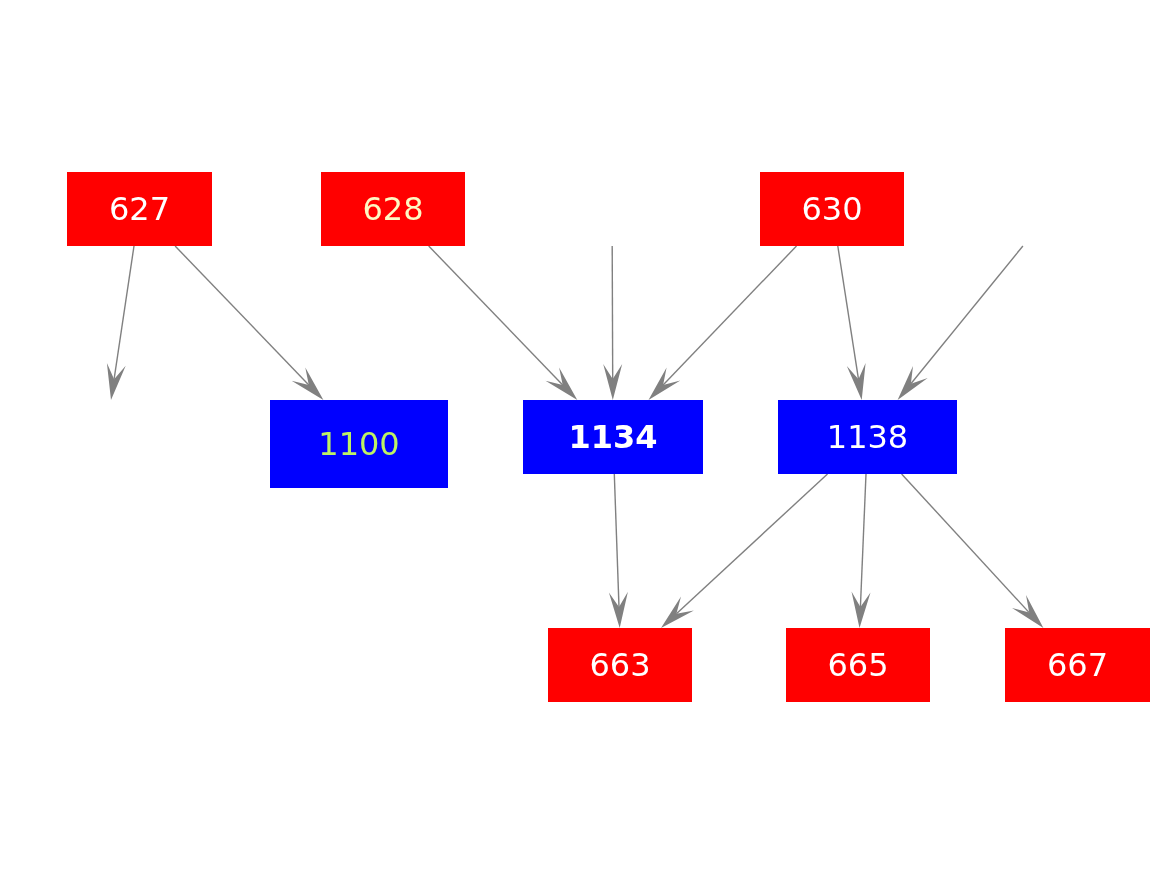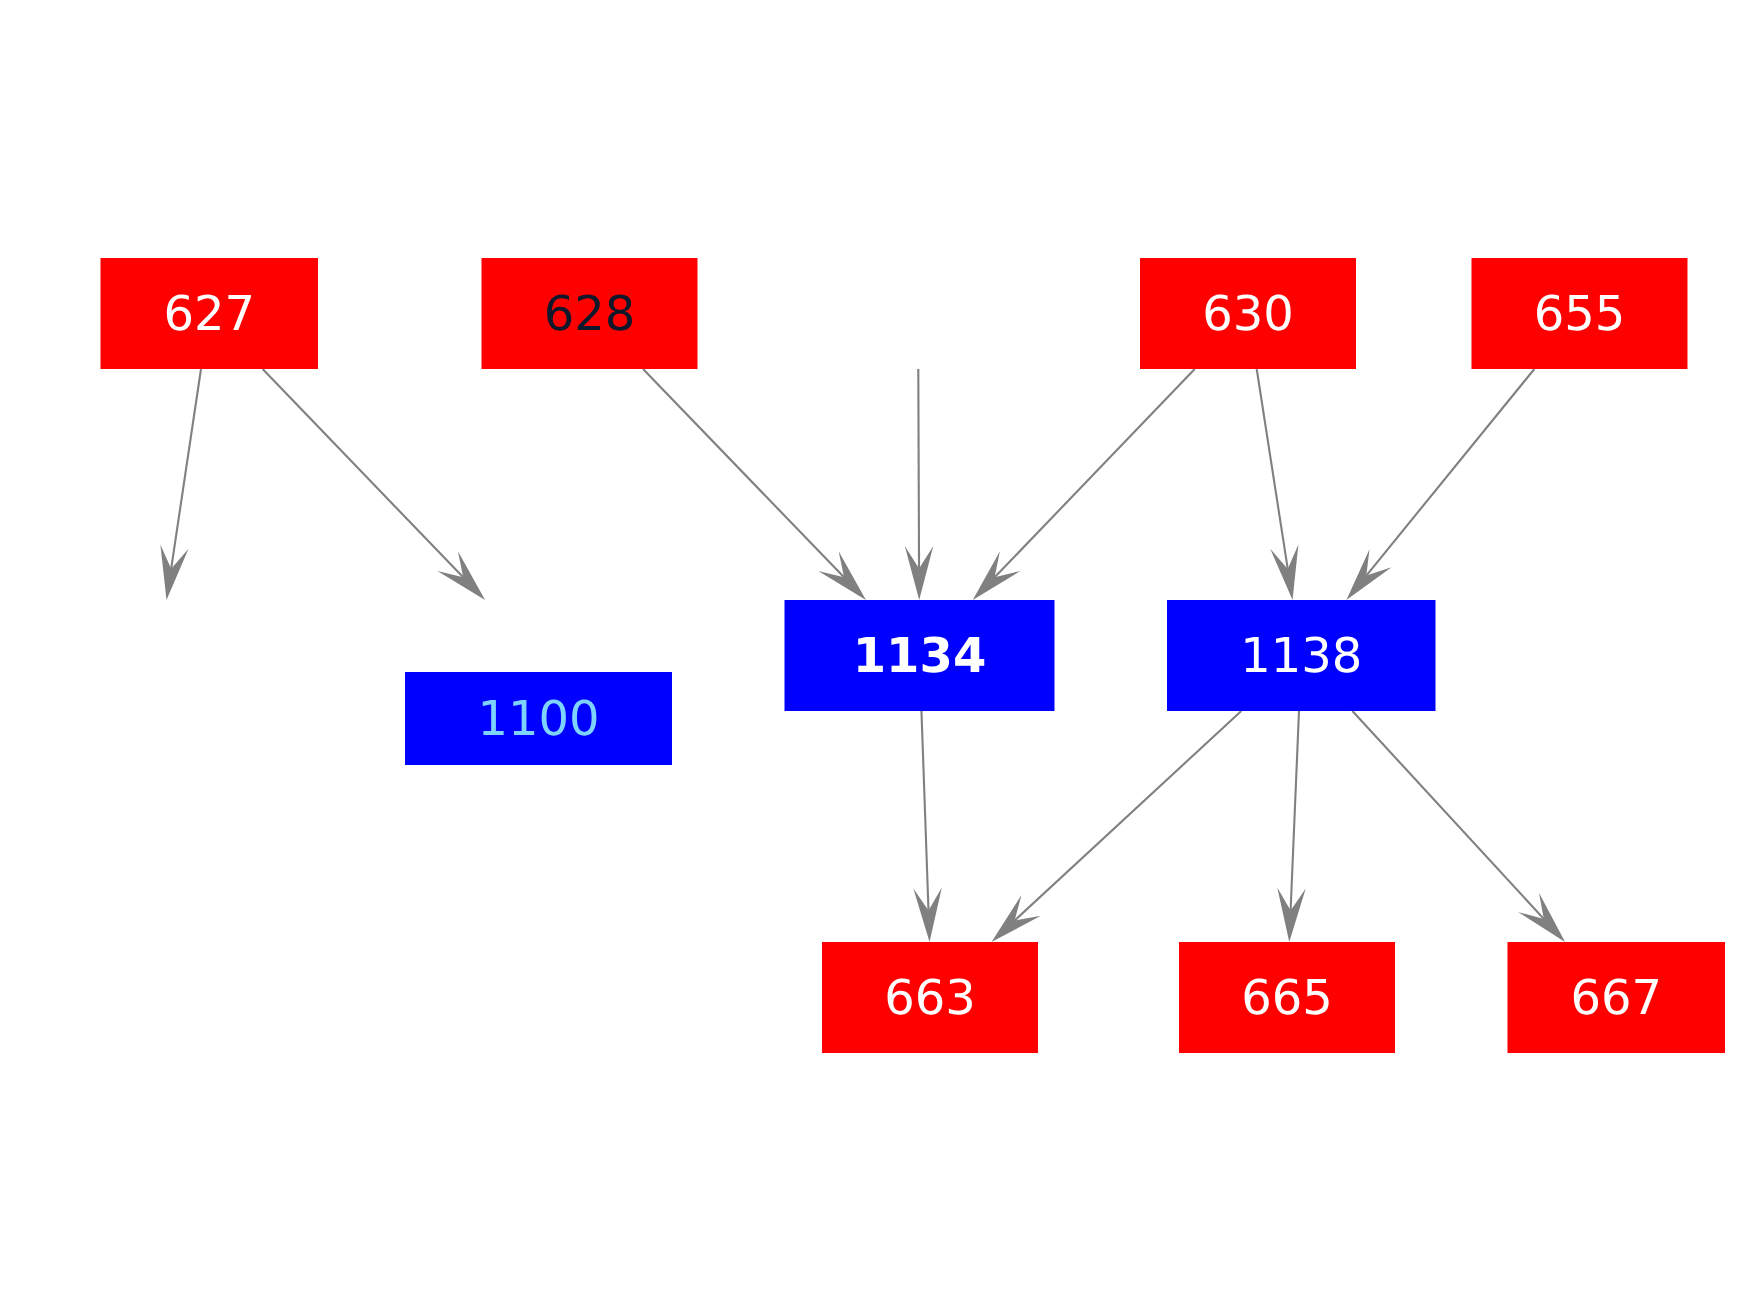--- a/index.html
+++ b/index.html
@@ -86,30 +86,27 @@
       </g>
       <g>
         <line x1="901.6" y1="474.0" x2="1029.2" y2="612.6" stroke="#808080" stroke-width="1.4"></line>
         <polygon points="1012.0,608.0 1043.4,628.0 1026.0,595.1 1029.2,612.6" fill="#808080"></polygon>
       </g>
     </svg>
   <div class="node-layer">
       <div class="node" style="left: 67px; top: 172px; width: 145px; height: 74px; background: rgb(255, 0, 0); color: rgb(255, 255, 255);">
         <span>627</span>
       </div>
-      <div class="node" style="left: 321px; top: 172px; width: 144px; height: 74px; background: rgb(255, 0, 0); color: #0f172a;">
+      <div class="node" style="left: 321px; top: 172px; width: 144px; height: 74px; background: rgb(255, 0, 0); color: #fef9c3;">
         <span>628</span>
       </div>
       <div class="node" style="left: 760px; top: 172px; width: 144px; height: 74px; background: rgb(255, 0, 0); color: rgb(255, 255, 255);">
         <span>630</span>
       </div>
-      <div class="node" style="left: 981px; top: 172px; width: 144px; height: 74px; background: rgb(255, 0, 0); color: rgb(255, 255, 255);">
-        <span>655</span>
-      </div>
-      <div class="node" style="left: 270px; top: 400px; width: 178px; height: 62px; background: rgb(0, 0, 255); color: #7dd3fc; margin-top: 48px;">
+      <div class="node" style="left: 270px; top: 400px; width: 178px; height: 88px; background: rgb(0, 0, 255); color: #bef264;">
         <span>1100</span>
       </div>
       <div class="node" style="left: 523px; top: 400px; width: 180px; height: 74px; background: rgb(0, 0, 255); color: rgb(255, 255, 255); font-weight: bold;">
         <span>1134</span>
       </div>
       <div class="node" style="left: 778px; top: 400px; width: 179px; height: 74px; background: rgb(0, 0, 255); color: rgb(255, 255, 255);">
         <span>1138</span>
       </div>
       <div class="node" style="left: 548px; top: 628px; width: 144px; height: 74px; background: rgb(255, 0, 0); color: rgb(255, 255, 255);">
         <span>663</span>

